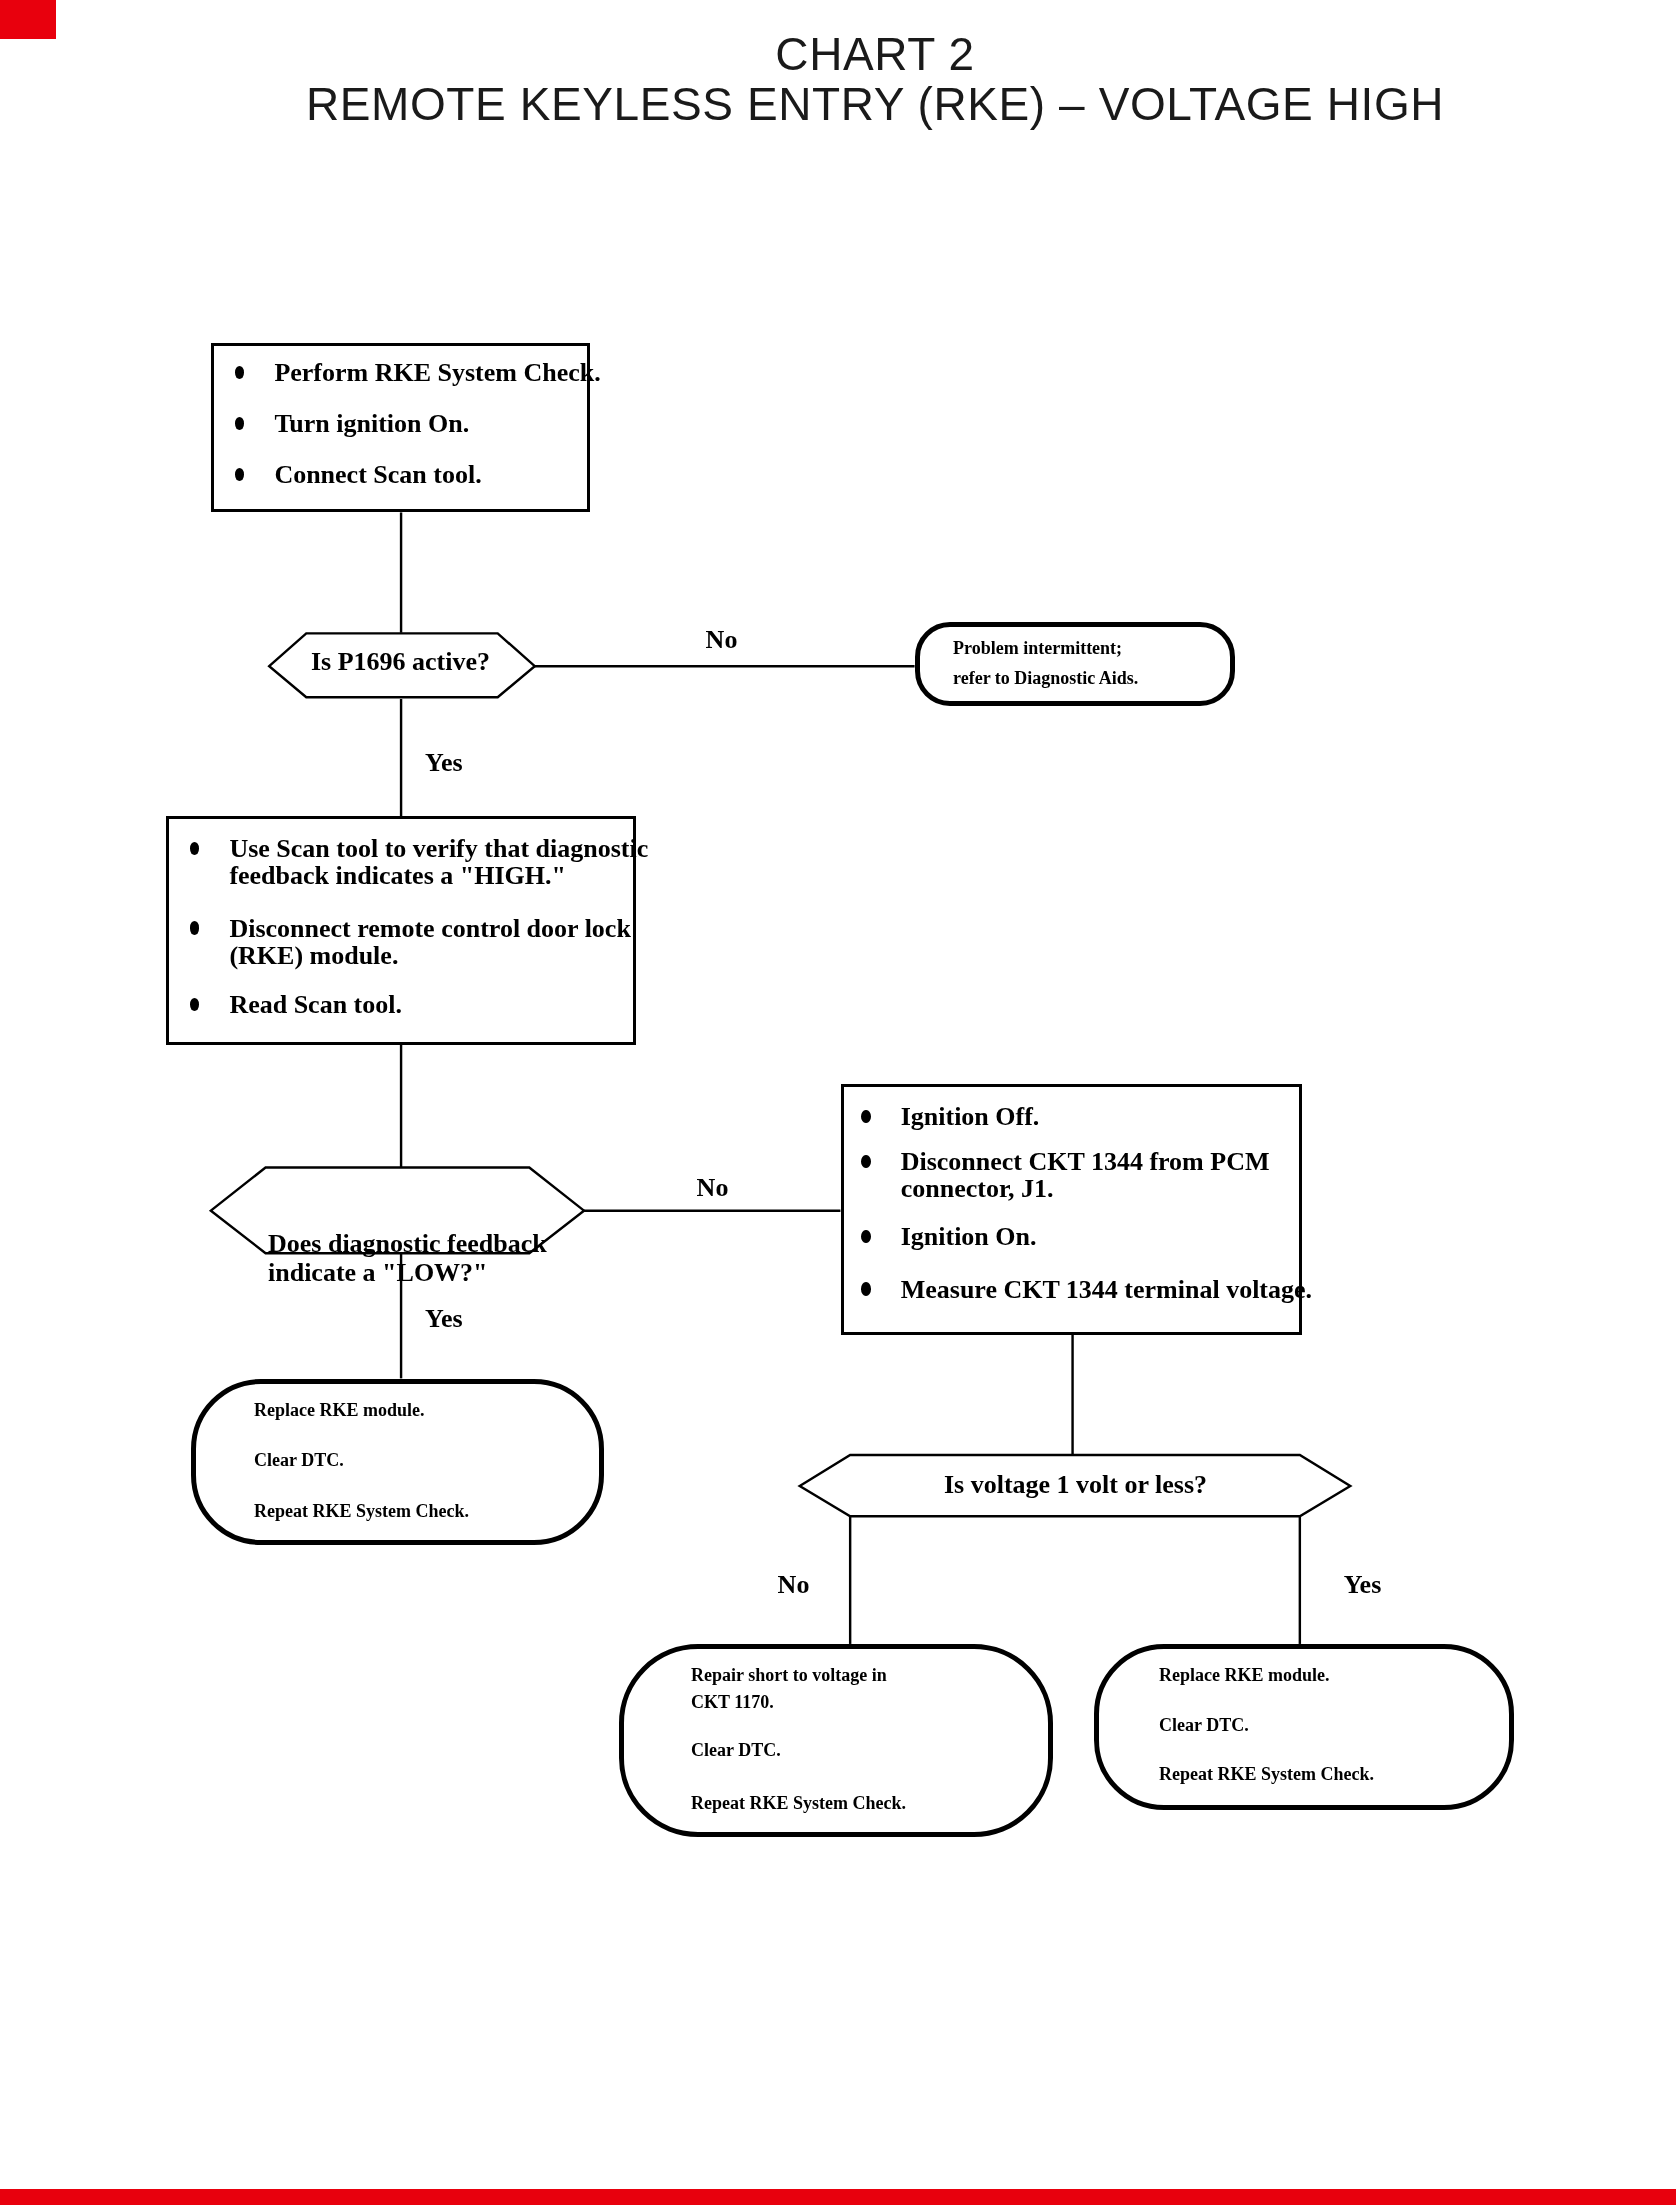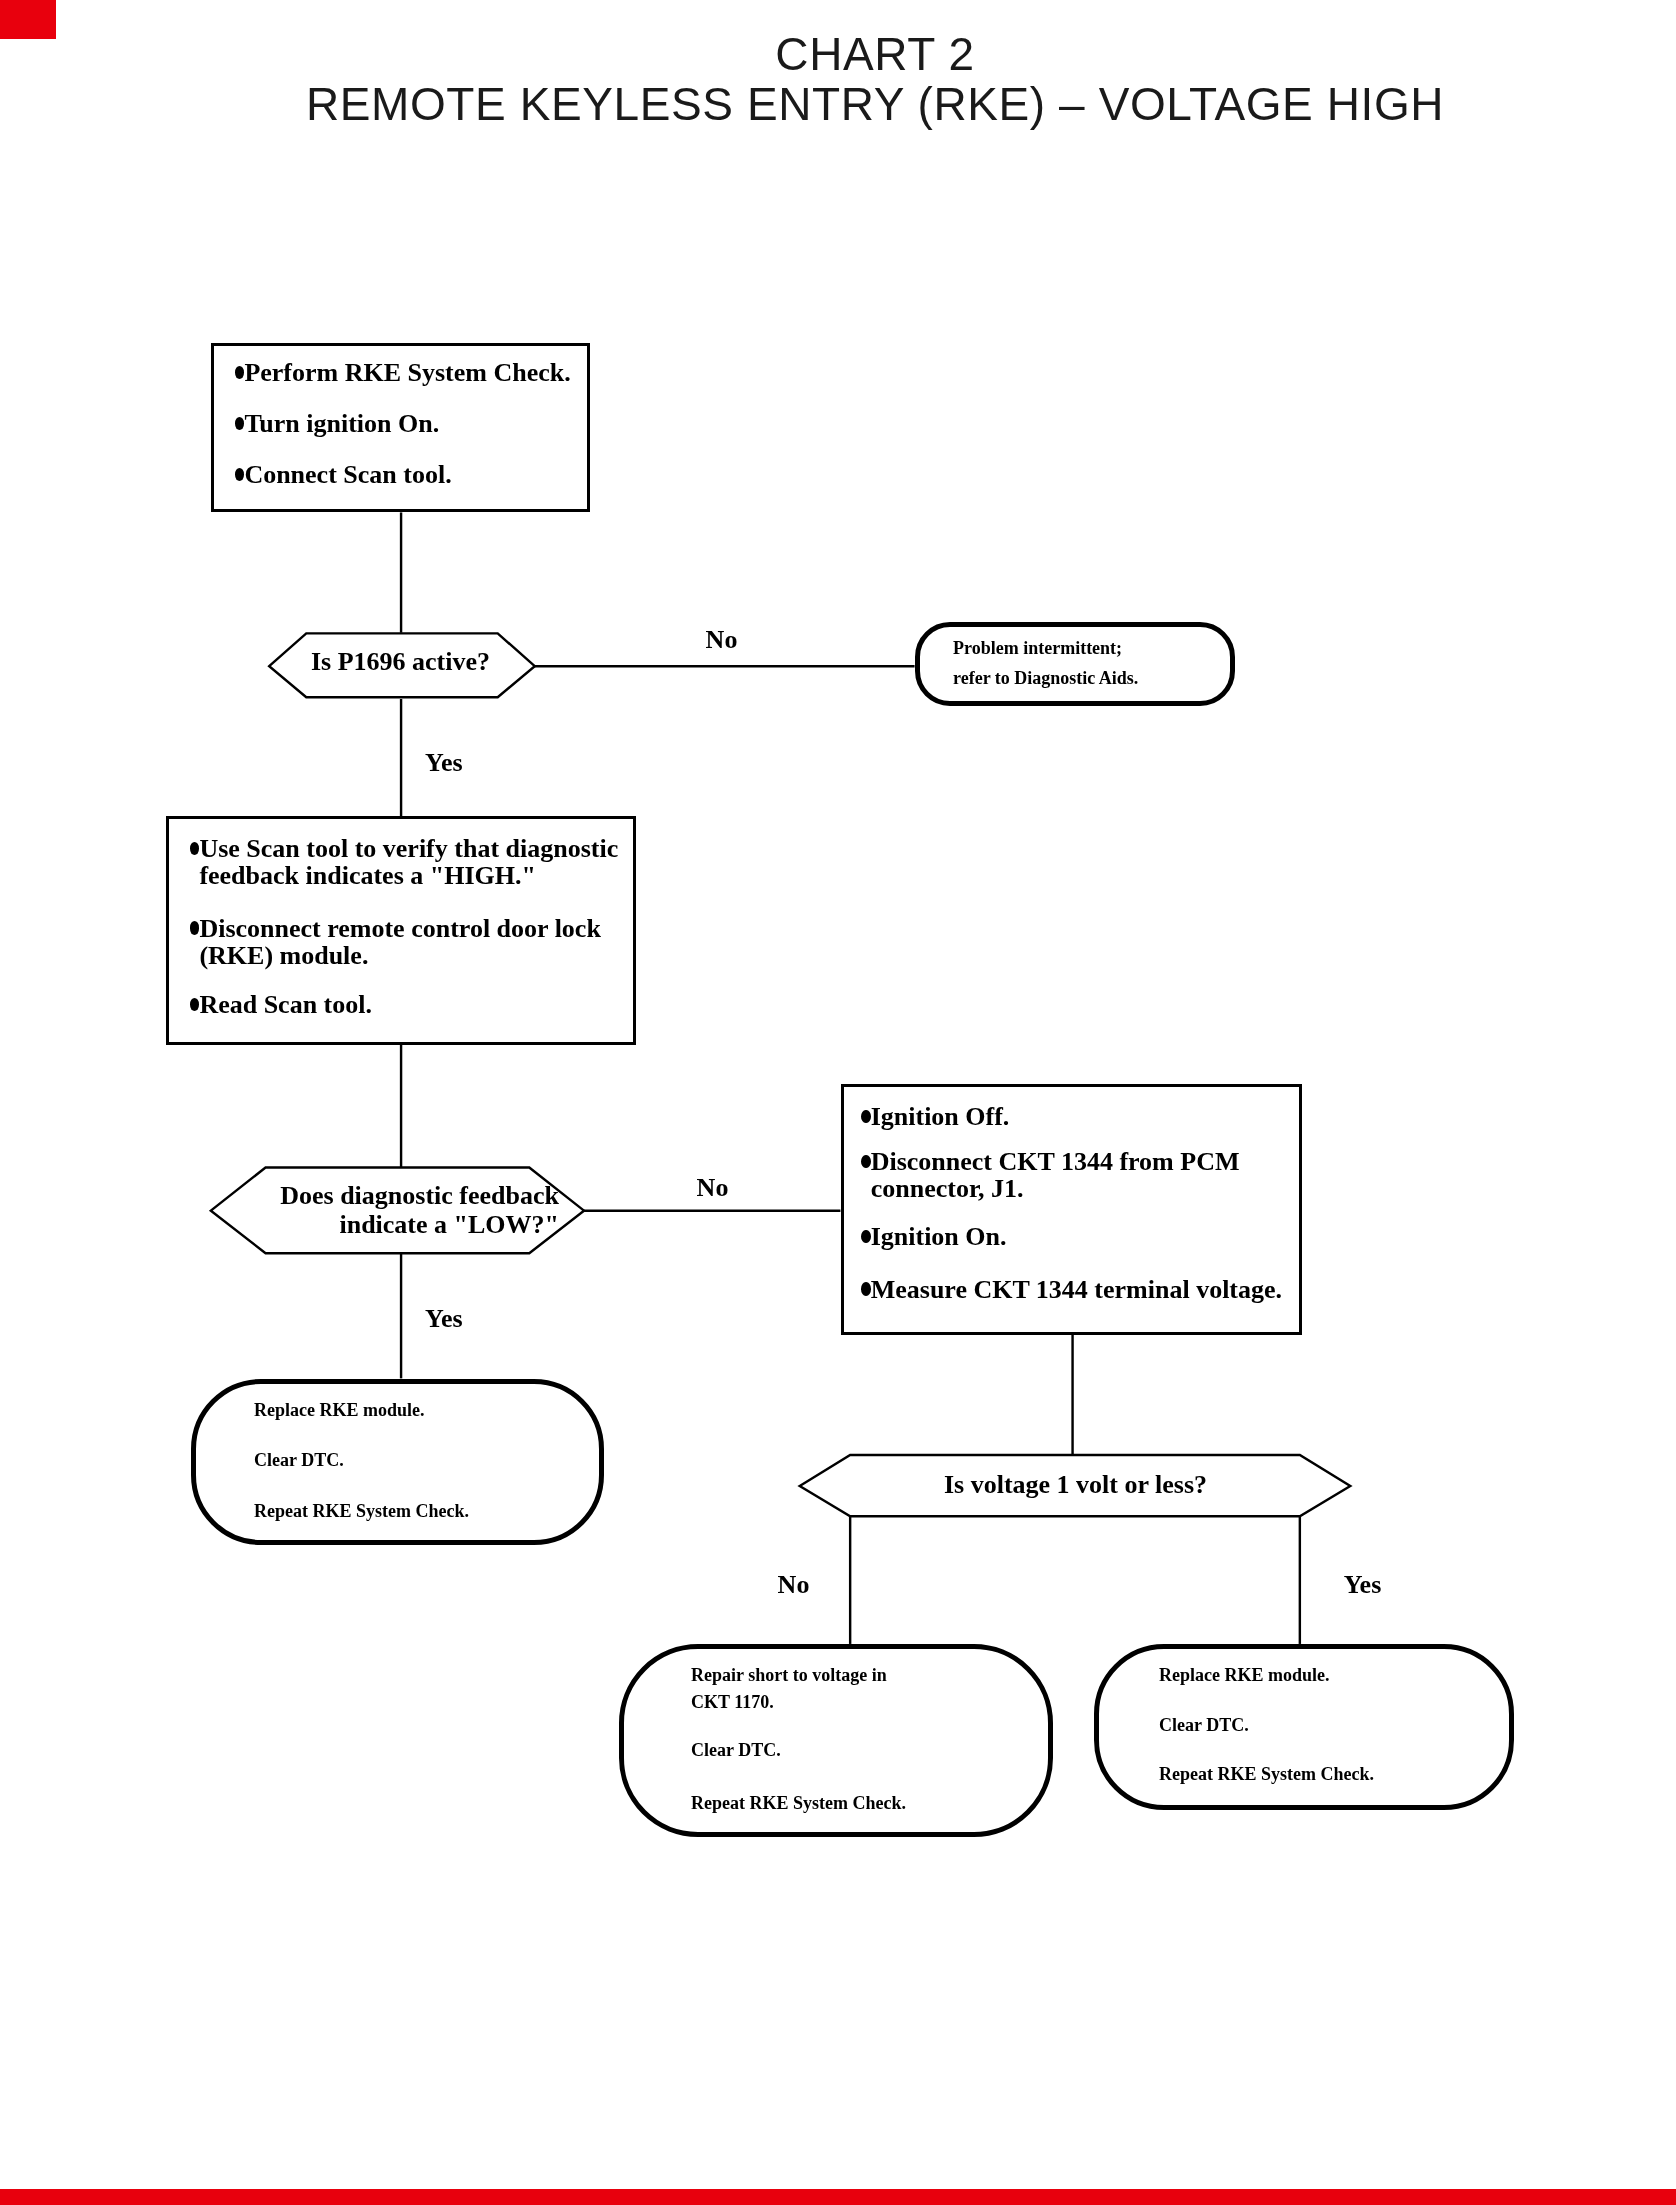--- a/index.html
+++ b/index.html
@@ -30,21 +30,21 @@
   svg.wires{position:absolute;left:0;top:0;pointer-events:none;}
 
   
   .proc{
     position:absolute;
     border:3.6px solid #000;
     background:#fff;
     box-sizing:border-box;
     font-weight:bold;font-size:26px;line-height:27px;
   }
-  .brow{display:flex;}
+  .brow{display:flex;column-gap:30px;}
   .dot{flex:0 0 auto;width:9.7px;height:13.4px;background:#000;border-radius:50%;margin-top:6.7px;}
   .line{white-space:nowrap;}
 
   #box1{left:211px;top:343px;width:379px;height:169px;padding:0 0 0 20.7px;}
   #box1 .brow:nth-of-type(1){margin-top:13.4px;}
   #box1 .brow:nth-of-type(2){margin-top:24px;}
   #box1 .brow:nth-of-type(3){margin-top:24px;text-align:center;}
 
   #box2{left:166px;top:816px;width:470px;height:229px;padding:0 0 0 20.7px;}
   #box2 .brow:nth-of-type(1){margin-top:16px;}
@@ -80,21 +80,21 @@
   #term4 .line:nth-of-type(3){margin-top:22.5px;}
 
   
   .hexlabel{
     position:absolute;display:flex;flex-direction:column;
     justify-content:center;
     font-weight:bold;font-size:26px;line-height:28.6px;
     text-align:center;
   }
   #hex1label{left:270px;top:633px;width:261px;height:58px;}
-  #hex2label{left:243px;top:1168px;width:316px;height:85px;align-items:flex-end;text-align:left;padding-left:25px;box-sizing:border-box;font-family:Liberation Serif, serif;}
+  #hex2label{left:243px;top:1216px;width:316px;height:85px;align-items:flex-start;text-align:left;padding-left:25px;box-sizing:border-box;font-family:Liberation Serif, serif;}
   #hex3label{left:800px;top:1455px;width:551px;height:61px;}
 
   
   .branch{
     position:absolute;
     font-weight:bold;font-size:26px;line-height:27px;
   }
   #no1{left:697px;top:626px;width:49px;text-align:center;}
   #yes1{left:425px;top:749px;}
   #no2{left:688px;top:1174px;width:49px;text-align:center;}

